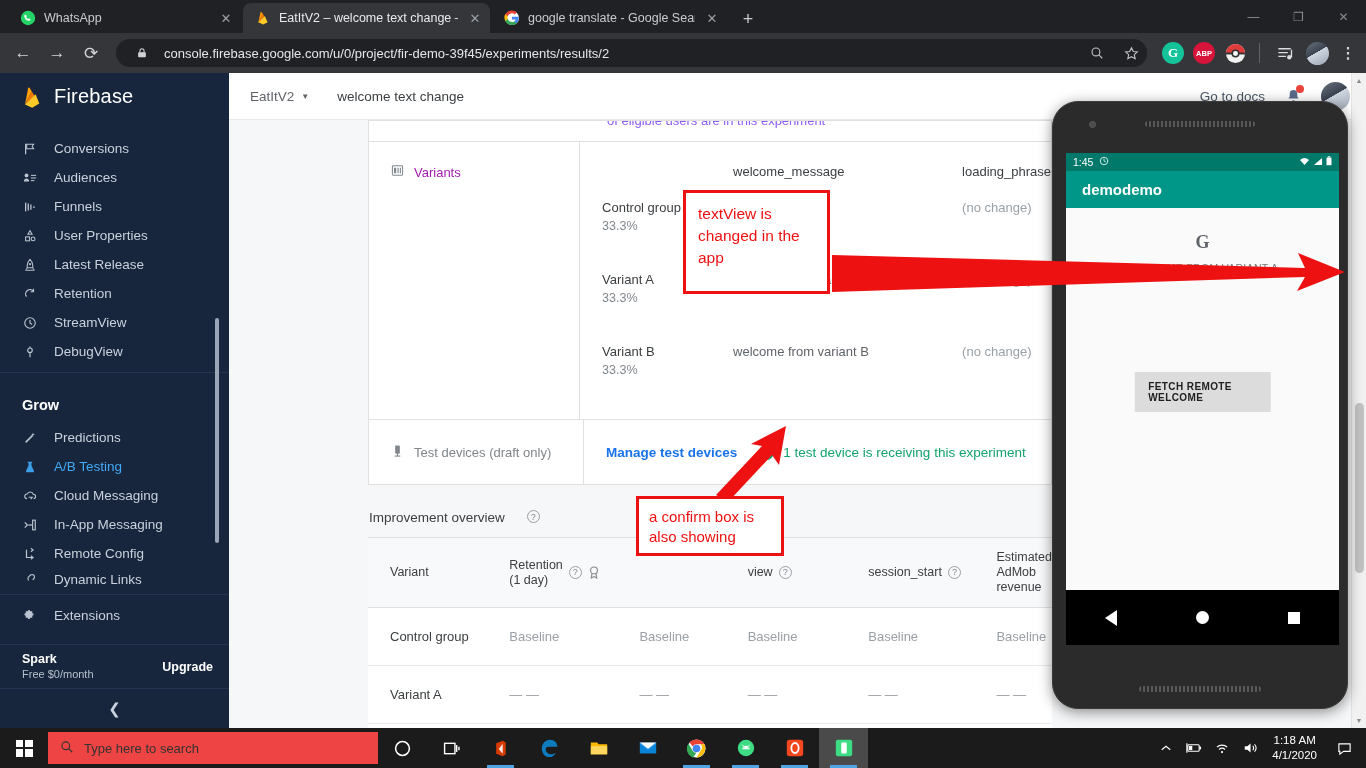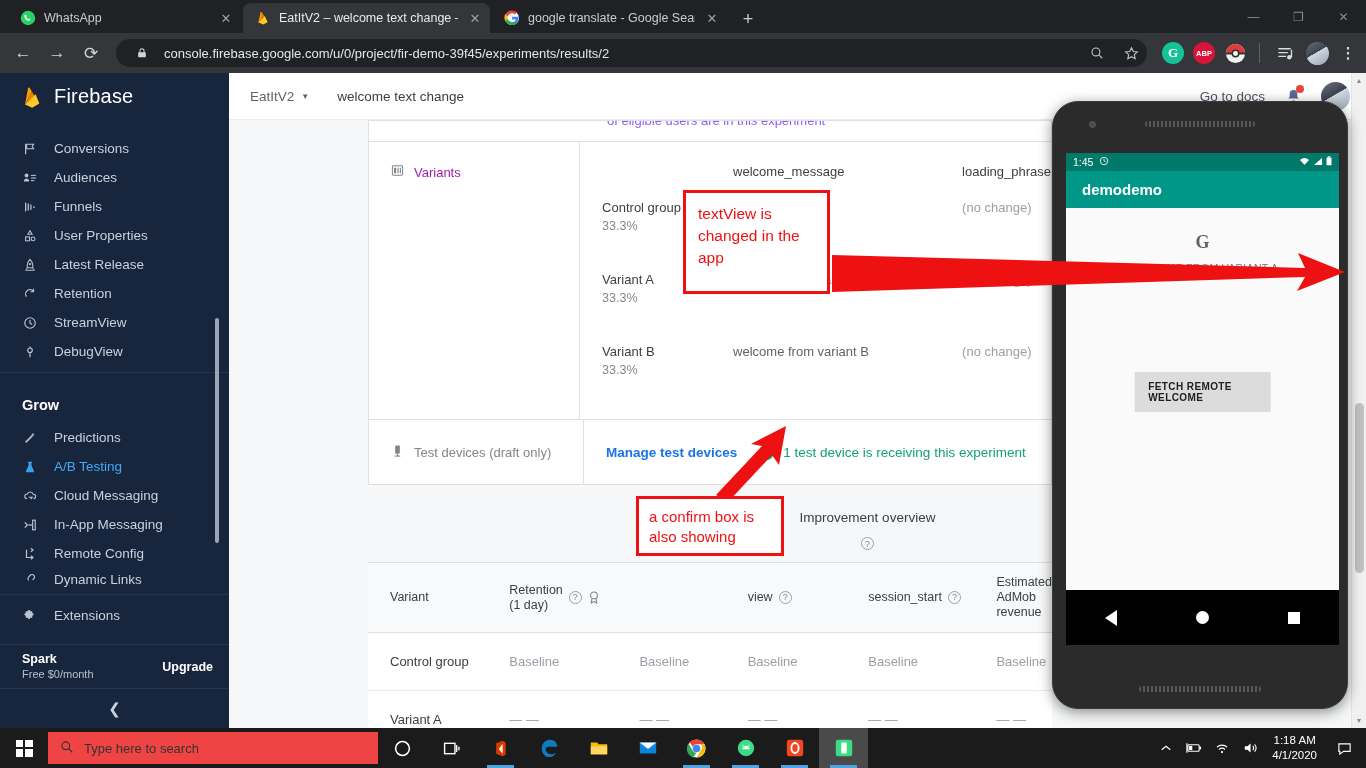--- a/index.html
+++ b/index.html
@@ -118,22 +118,22 @@
   .devrow { display: flex; height: 64px; align-items: center; }
   .devlabel { width: 215px; height: 64px; border-right: 1px solid #e0e0e0;
               display: flex; align-items: center; gap: 10px; padding-left: 22px;
               color: #80868b; font-size: 13px; }
   .devbody { display: flex; align-items: center; gap: 22px; padding-left: 22px; }
   .devlink { color: #1a73e8; font-size: 13.5px; font-weight: bold; }
   .devok { display: flex; align-items: center; gap: 9px; color: #12a46b; font-size: 13.5px; }
   .check { width: 15px; height: 15px; border-radius: 50%; background: #0f9d76; color: #fff;
            font-size: 10px; display: flex; align-items: center; justify-content: center; }
 
-  .sect-title { font-size: 13.5px; color: #3c4043; display: flex; align-items: center; gap: 12px;
-                padding: 25px 0 12px 1px; flex-direction: column; }
+  .sect-title { font-size: 13.5px; color: #3c4043; display: flex; align-items: flex-start; gap: 22px;
+                padding: 25px 0 12px 1px; }
   .qm { display: inline-flex; width: 13px; height: 13px; border: 1px solid #9aa0a6; border-radius: 50%;
         color: #80868b; font-size: 9px; align-items: center; justify-content: center; }
 
   table.imp { width: 684px; border-collapse: collapse; background: #fff; }
   table.imp thead th { background: #f8f9fa; border: 1px solid #e0e0e0; border-left: none; border-right: none;
                        text-align: left; font-weight: normal; font-size: 12.5px; color: #3c4043;
                        padding: 12px 0 12px 22px; vertical-align: middle; line-height: 15px; }
   table.imp tbody td { border-bottom: 1px solid #e8eaed; font-size: 13px; color: #3c4043;
                        padding: 21px 0 21px 22px; }
   table.imp tbody td.muted { color: #9aa0a6; }

